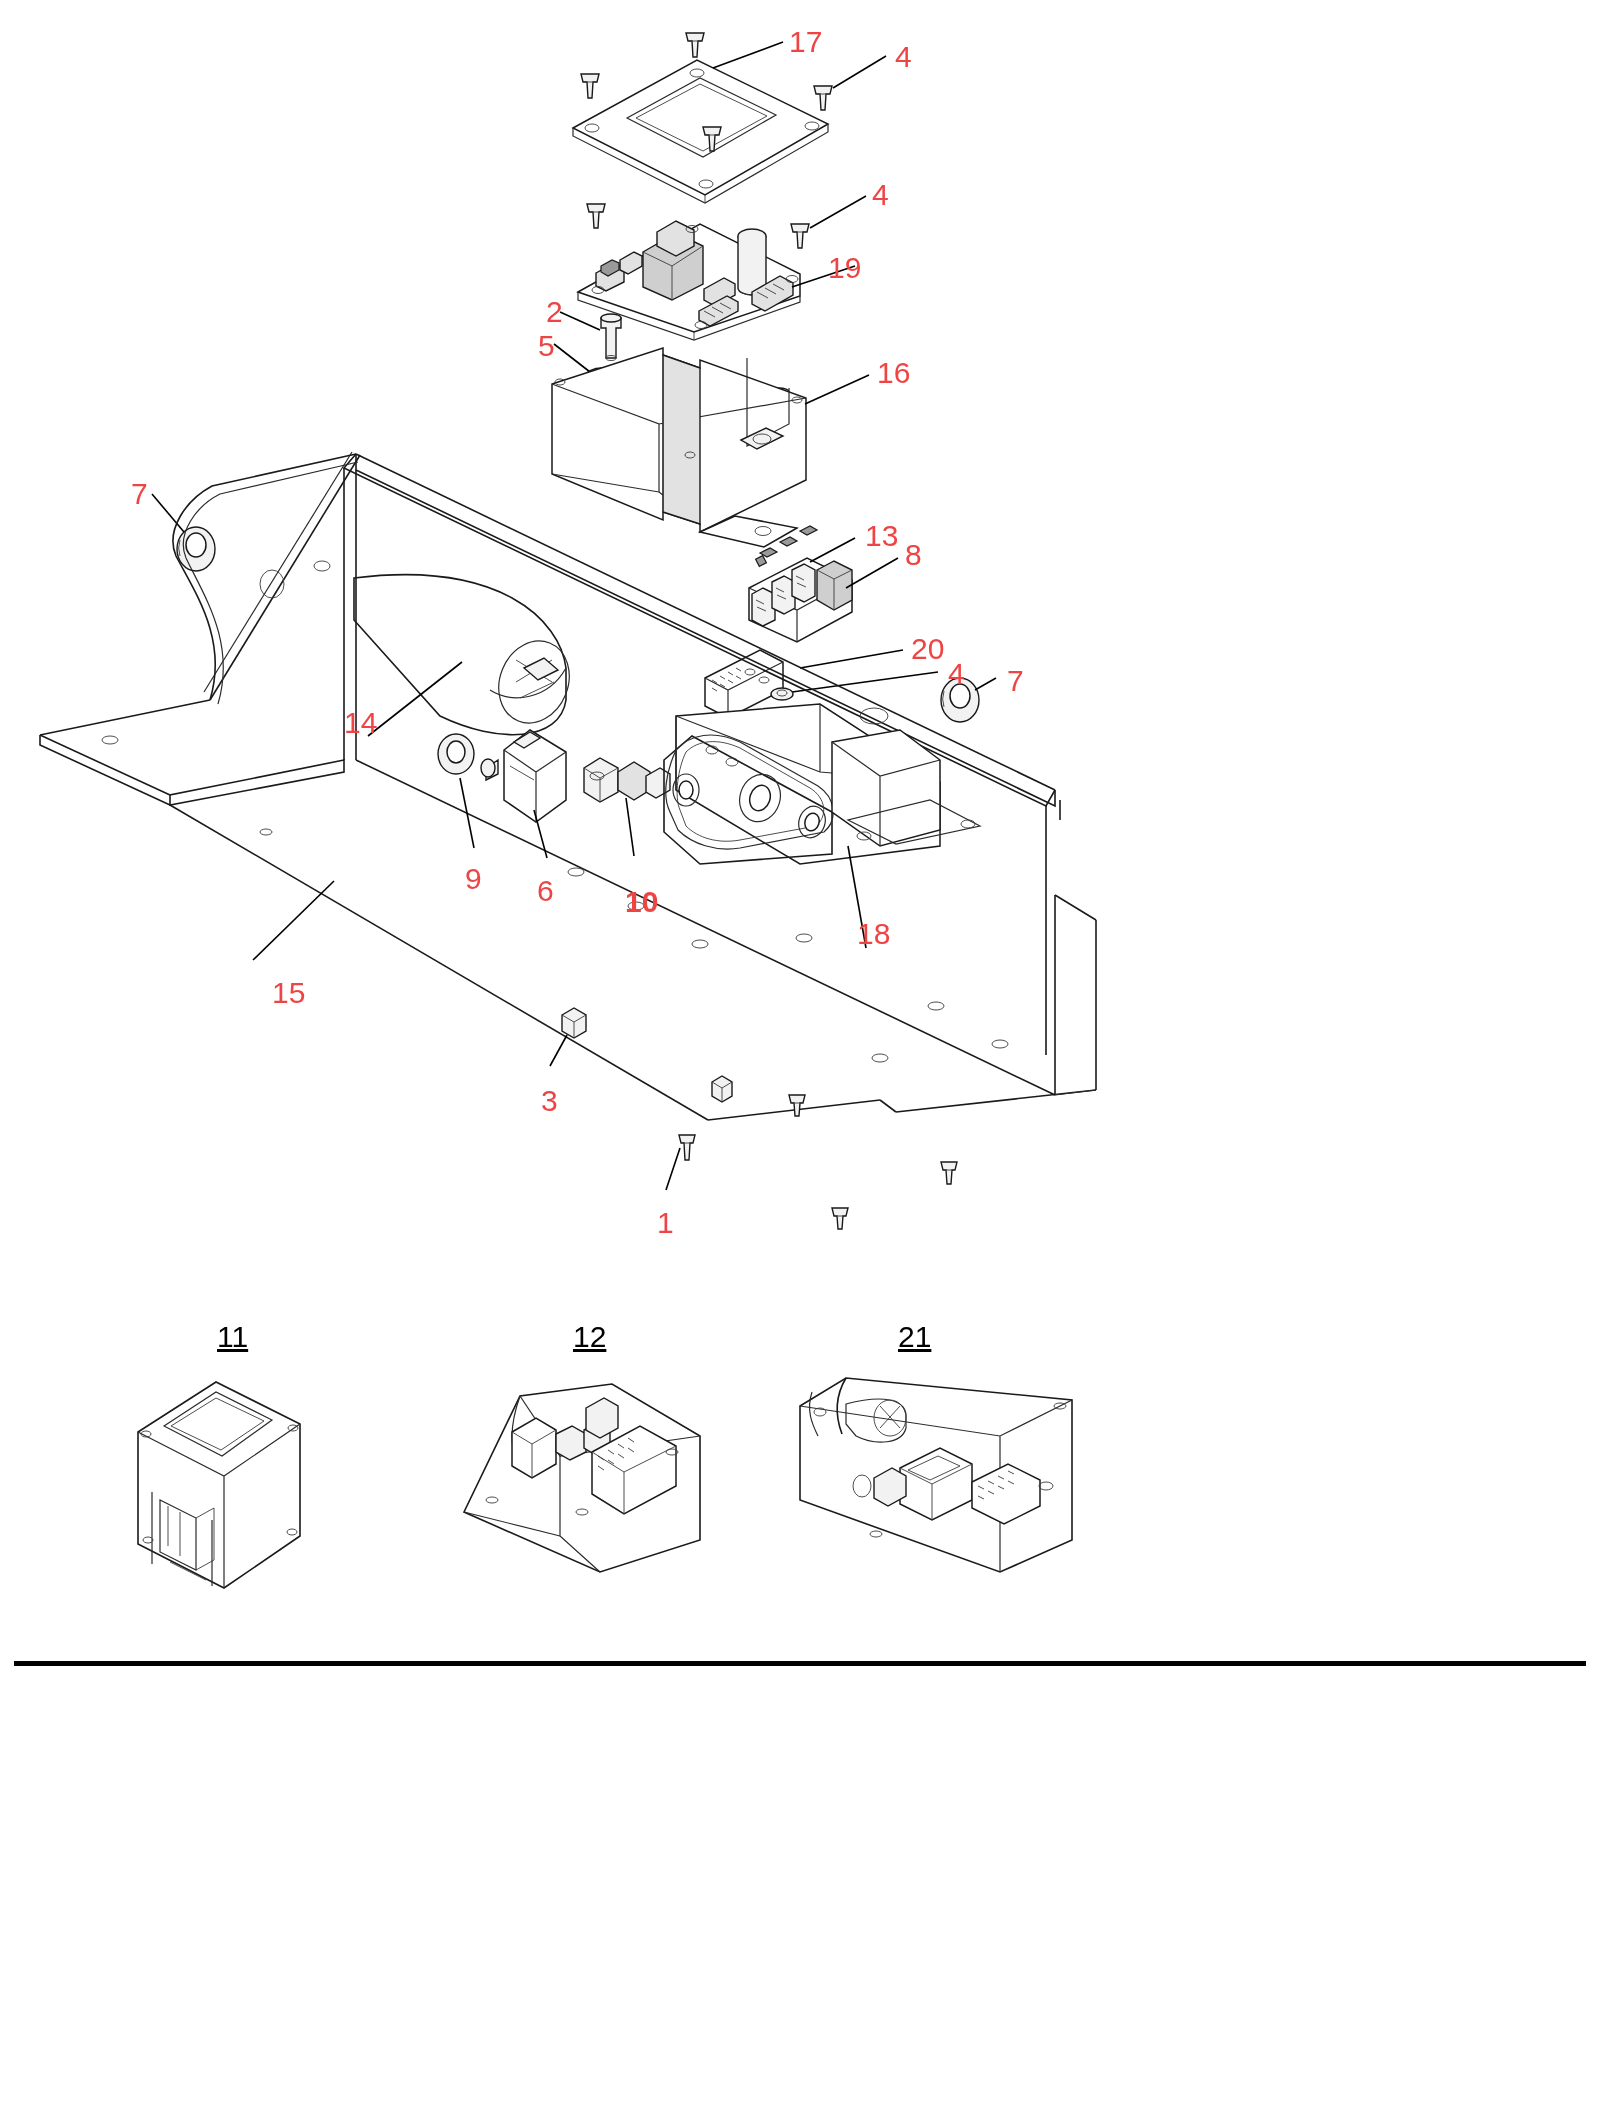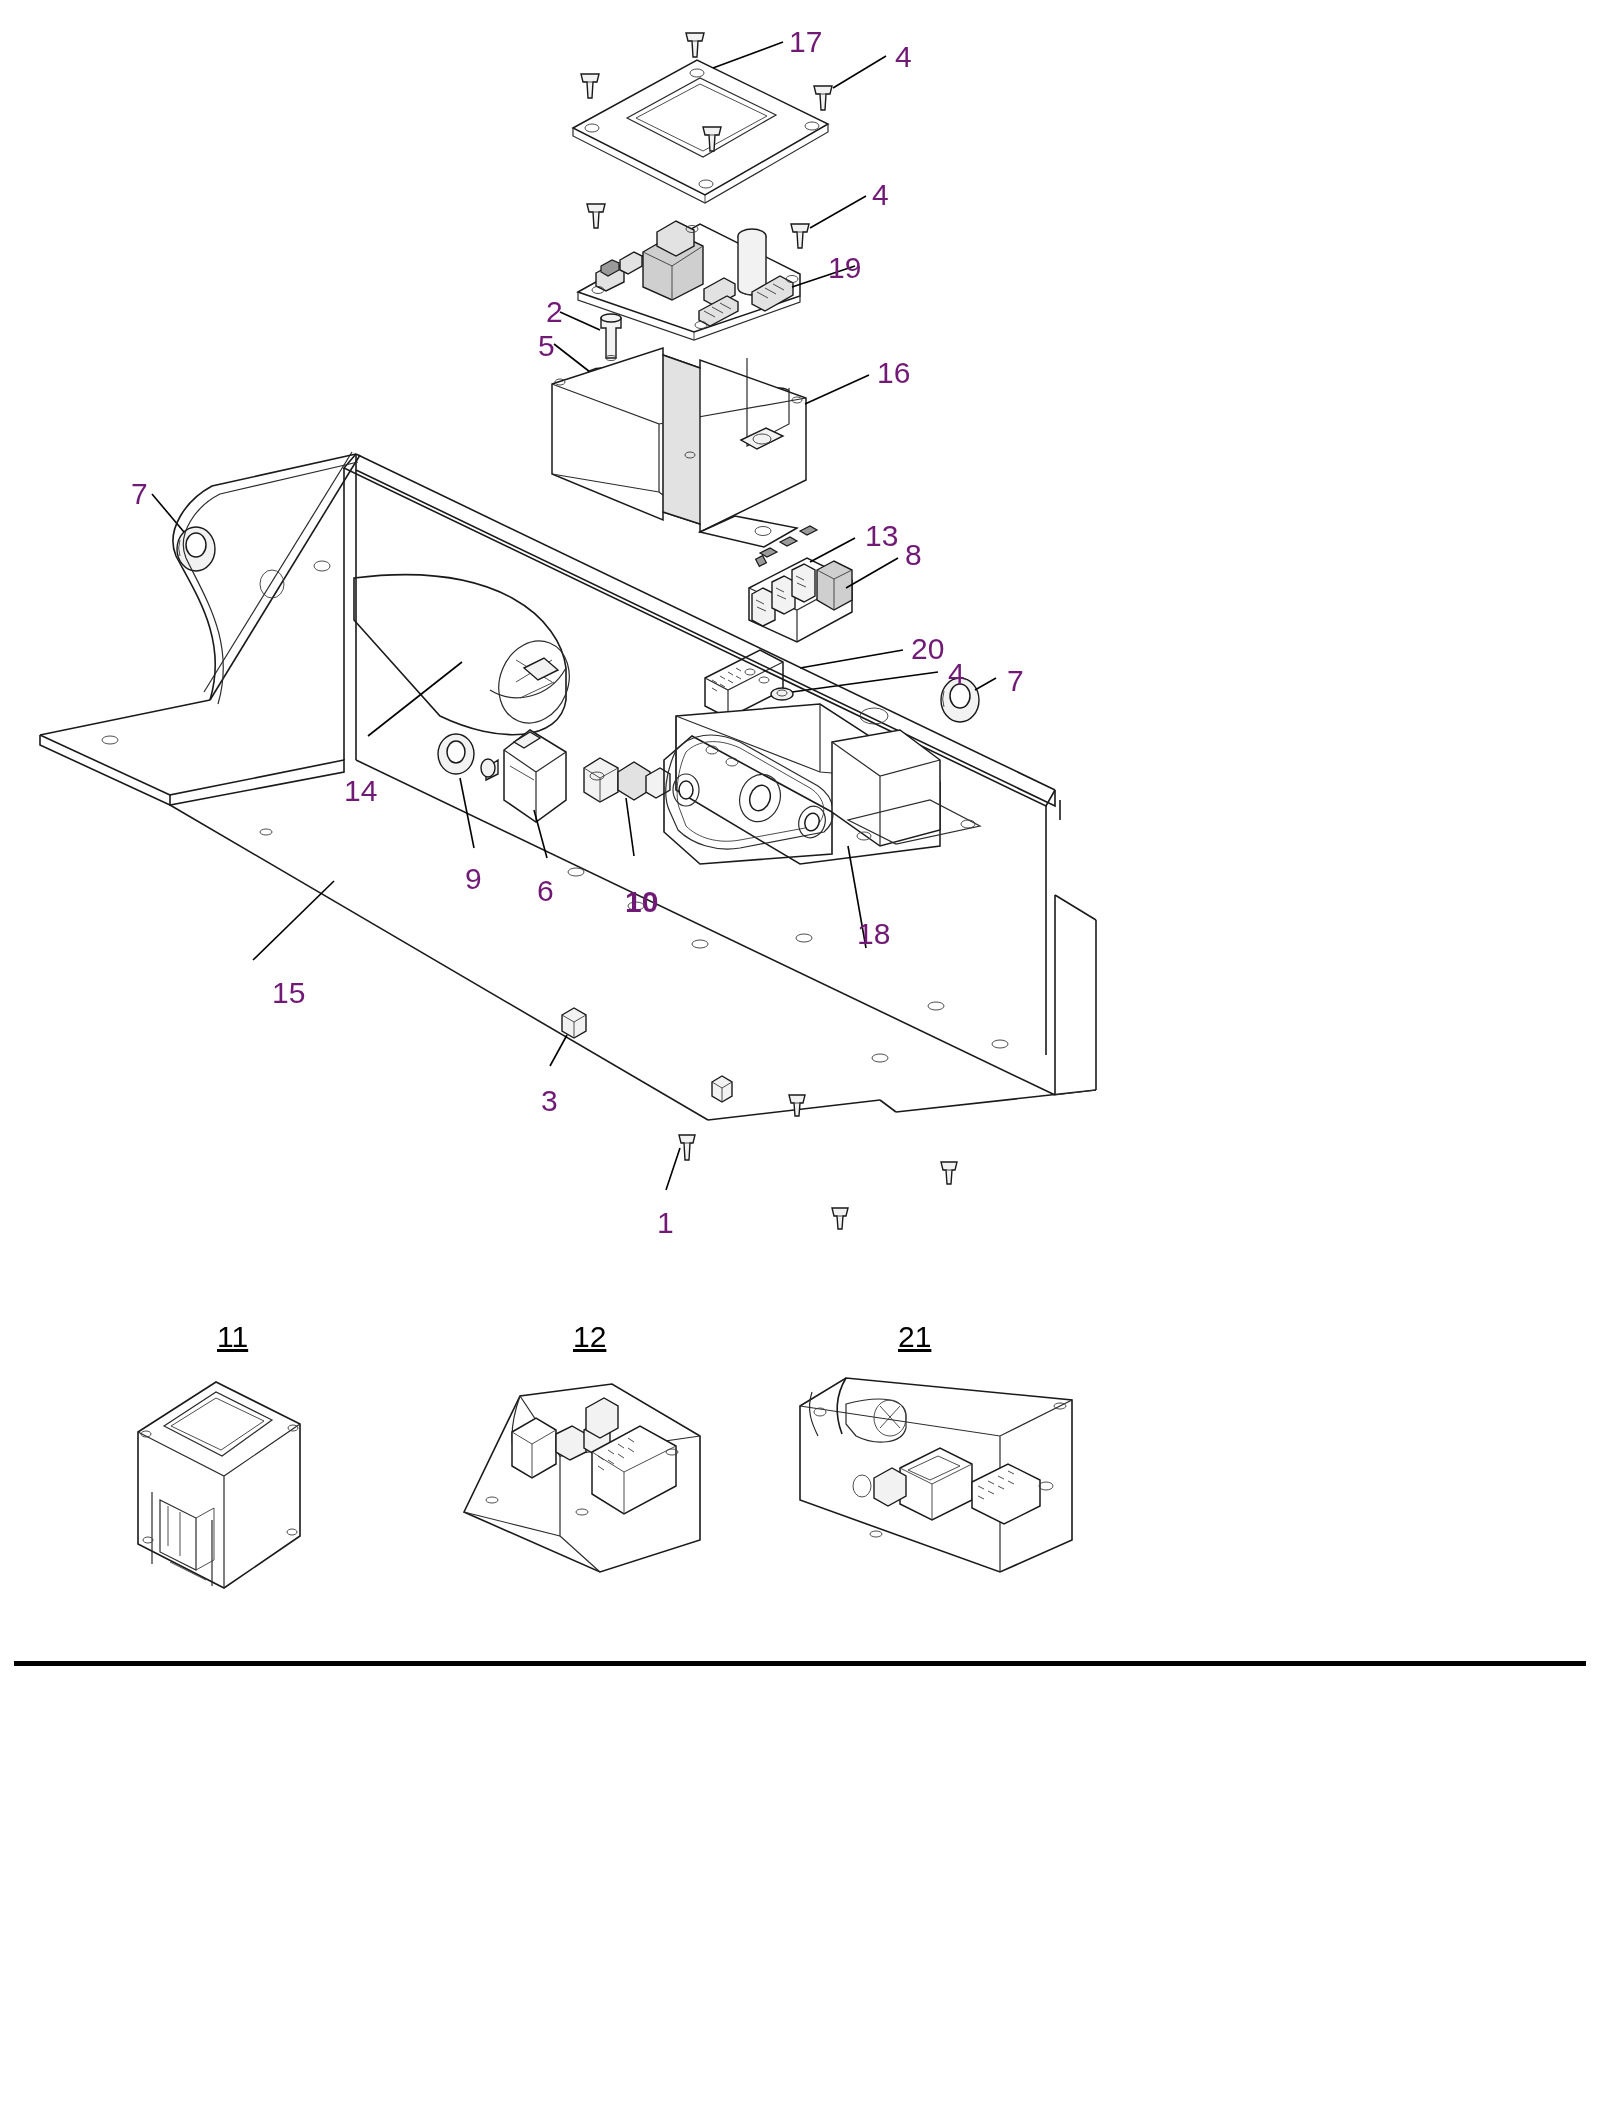--- a/index.html
+++ b/index.html
@@ -16,21 +16,21 @@
     overflow: hidden;
   }
   #sheet {
     position: absolute;
     inset: 0;
   }
   .callout {
     position: absolute;
     font-size: 30px;
     font-weight: 400;
-    color: #701a75;
+    color: #ef4444;
     line-height: 1;
     white-space: nowrap;
     user-select: none;
   }
   .sub-label {
     position: absolute;
     font-size: 30px;
     color: #000000;
     line-height: 1;
     white-space: nowrap;
@@ -404,21 +404,21 @@
   <div class="callout" style="left:828px; top:253px;">19</div>
   <div class="callout" style="left:546px; top:297px;">2</div>
   <div class="callout" style="left:538px; top:331px;">5</div>
   <div class="callout" style="left:877px; top:358px;">16</div>
   <div class="callout" style="left:131px; top:479px;">7</div>
   <div class="callout" style="left:865px; top:521px;">13</div>
   <div class="callout" style="left:905px; top:540px;">8</div>
   <div class="callout" style="left:911px; top:634px;">20</div>
   <div class="callout" style="left:948px; top:659px;">4</div>
   <div class="callout" style="left:1007px; top:666px;">7</div>
-  <div class="callout" style="left:344px; top:776px;">14</div>
+  <div class="callout" style="left:344px; top:708px;">14</div>
   <div class="callout" style="left:465px; top:864px;">9</div>
   <div class="callout" style="left:537px; top:876px;">6</div>
   <div class="callout" style="left:625px; top:887px;font-weight:bold;">10</div>
   <div class="callout" style="left:232px; top:978px;margin-left:40px;">15</div>
   <div class="callout" style="left:857px; top:919px;">18</div>
   <div class="callout" style="left:541px; top:1086px;">3</div>
   <div class="callout" style="left:657px; top:1208px;">1</div>
 
   <div class="sub-label" style="left:217px; top:1322px;">11</div>
   <div class="sub-label" style="left:573px; top:1322px;">12</div>

